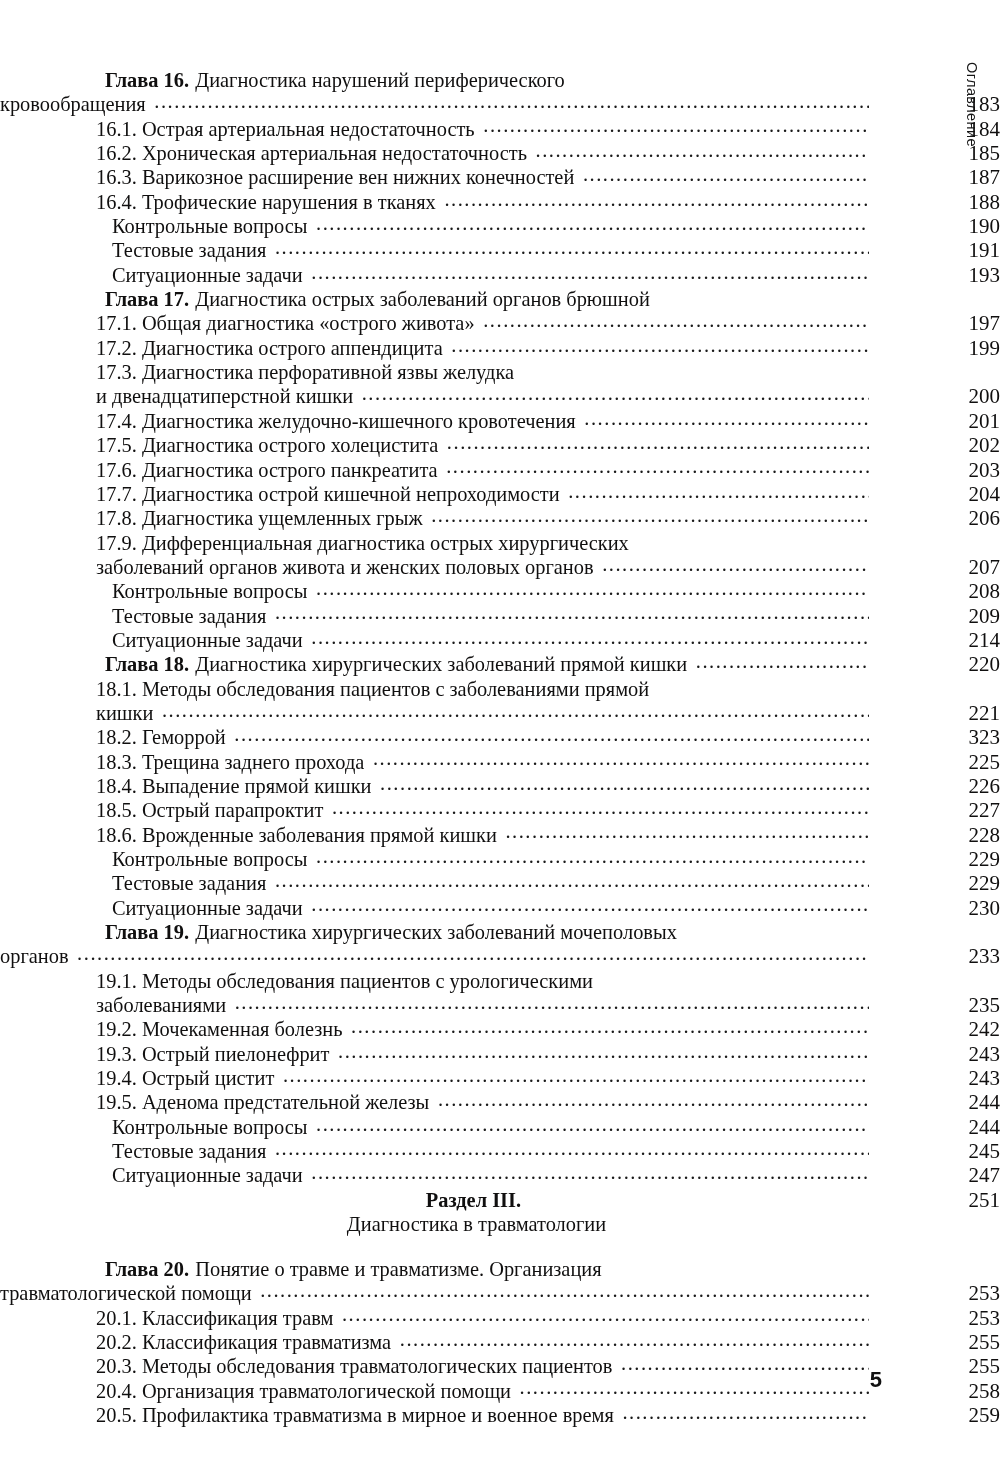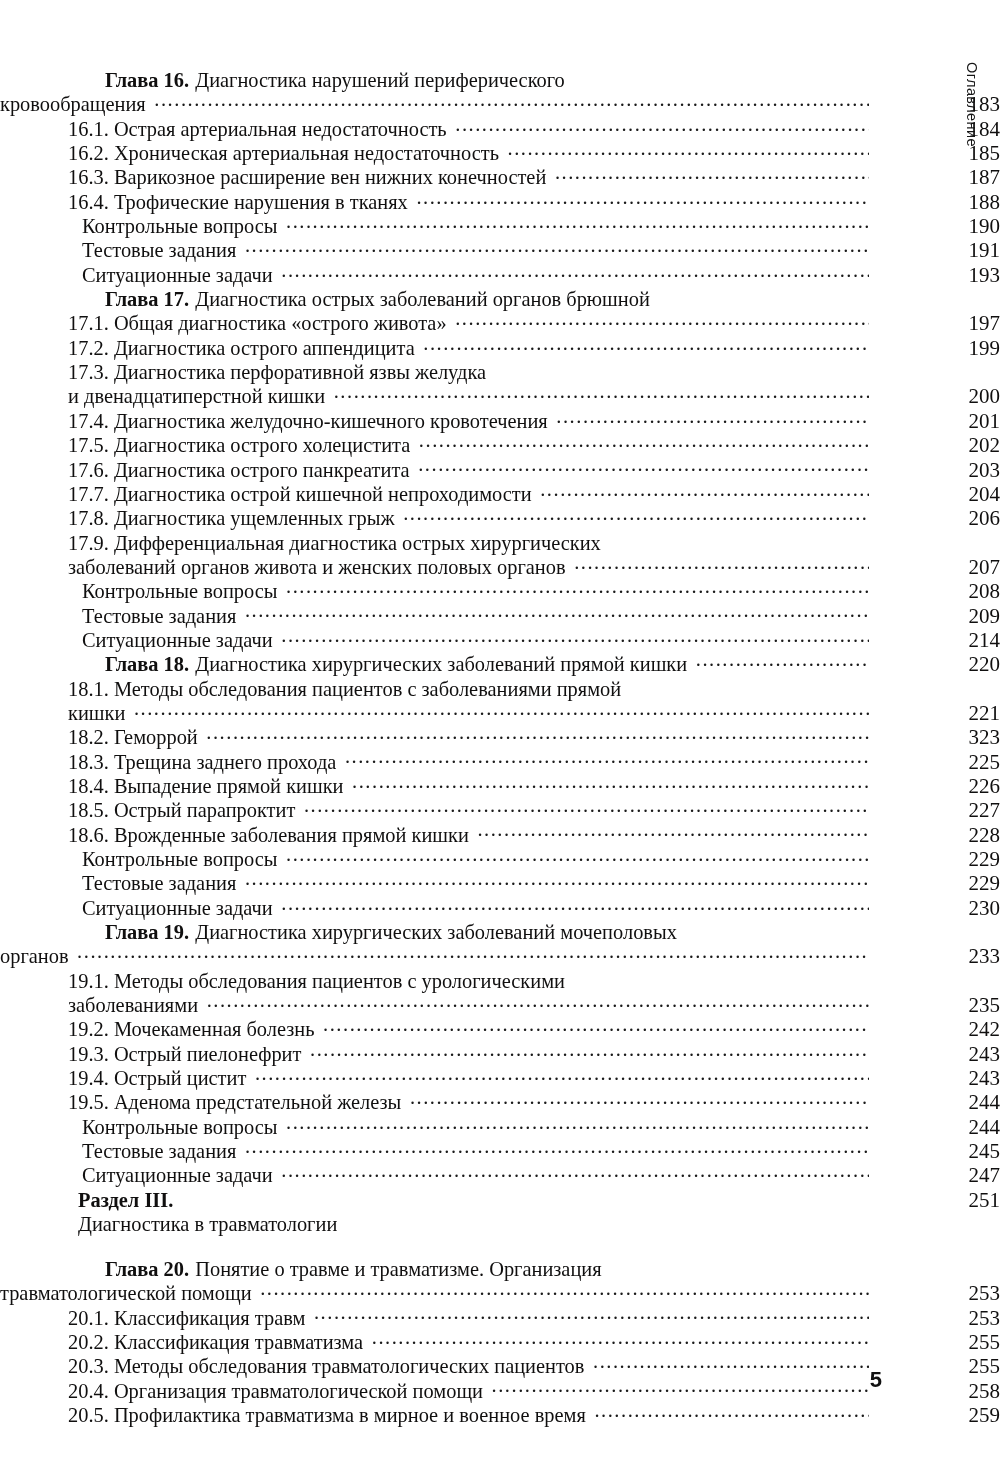--- a/index.html
+++ b/index.html
@@ -51,21 +51,21 @@
 
   .toc {
     position: absolute;
     left: 0;
     top: 68px;
     width: 1000px;
   }
 
   .entry {
     display: flex;
-    align-items: flex-start;
+    align-items: center;
     font-size: 20.4px;
     line-height: 24.35px;
     white-space: nowrap;
     padding-right: 125px; 
     position: relative;
   }
 
   .label {
     font-weight: bold;
     margin-right: 0.30em;
@@ -100,23 +100,23 @@
     width: 120px;
     text-align: right;
     padding-right: 0;
     font-size: 21px;
     font-variant-numeric: lining-nums;
   }
 
   
   .lvl-part   { padding-left: 78px; flex-direction: column; }   
   .lvl-chap   { padding-left: 105px; }  
-  .lvl-sec    { padding-left: 68px; }  
+  .lvl-sec    { padding-left: 96px; }  
   .lvl-cont   { }  
-  .lvl-sub    { padding-left: 82px; }
+  .lvl-sub    { padding-left: 112px; }
   .entry.nodots { padding-right: 125px; }
 
   .folio {
     position: absolute;
     right: 118px;
     top: 1367px;
     font-family: "Liberation Sans", "DejaVu Sans", sans-serif;
     font-weight: bold;
     font-size: 22px;
     color: #111111;

